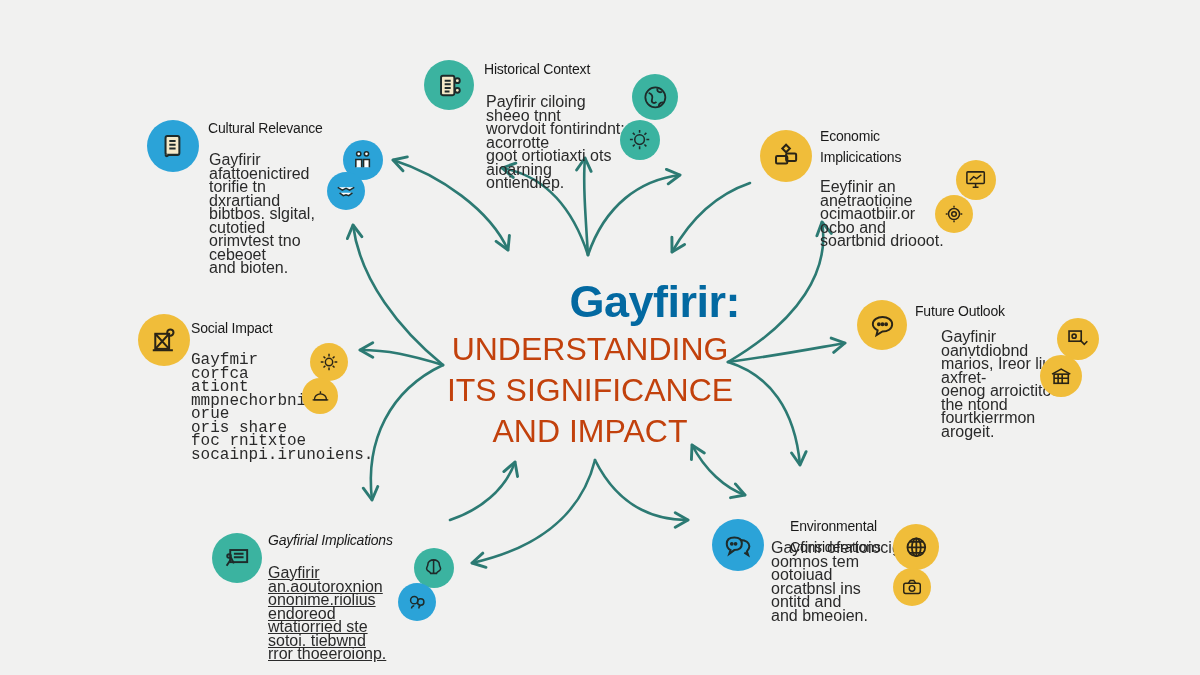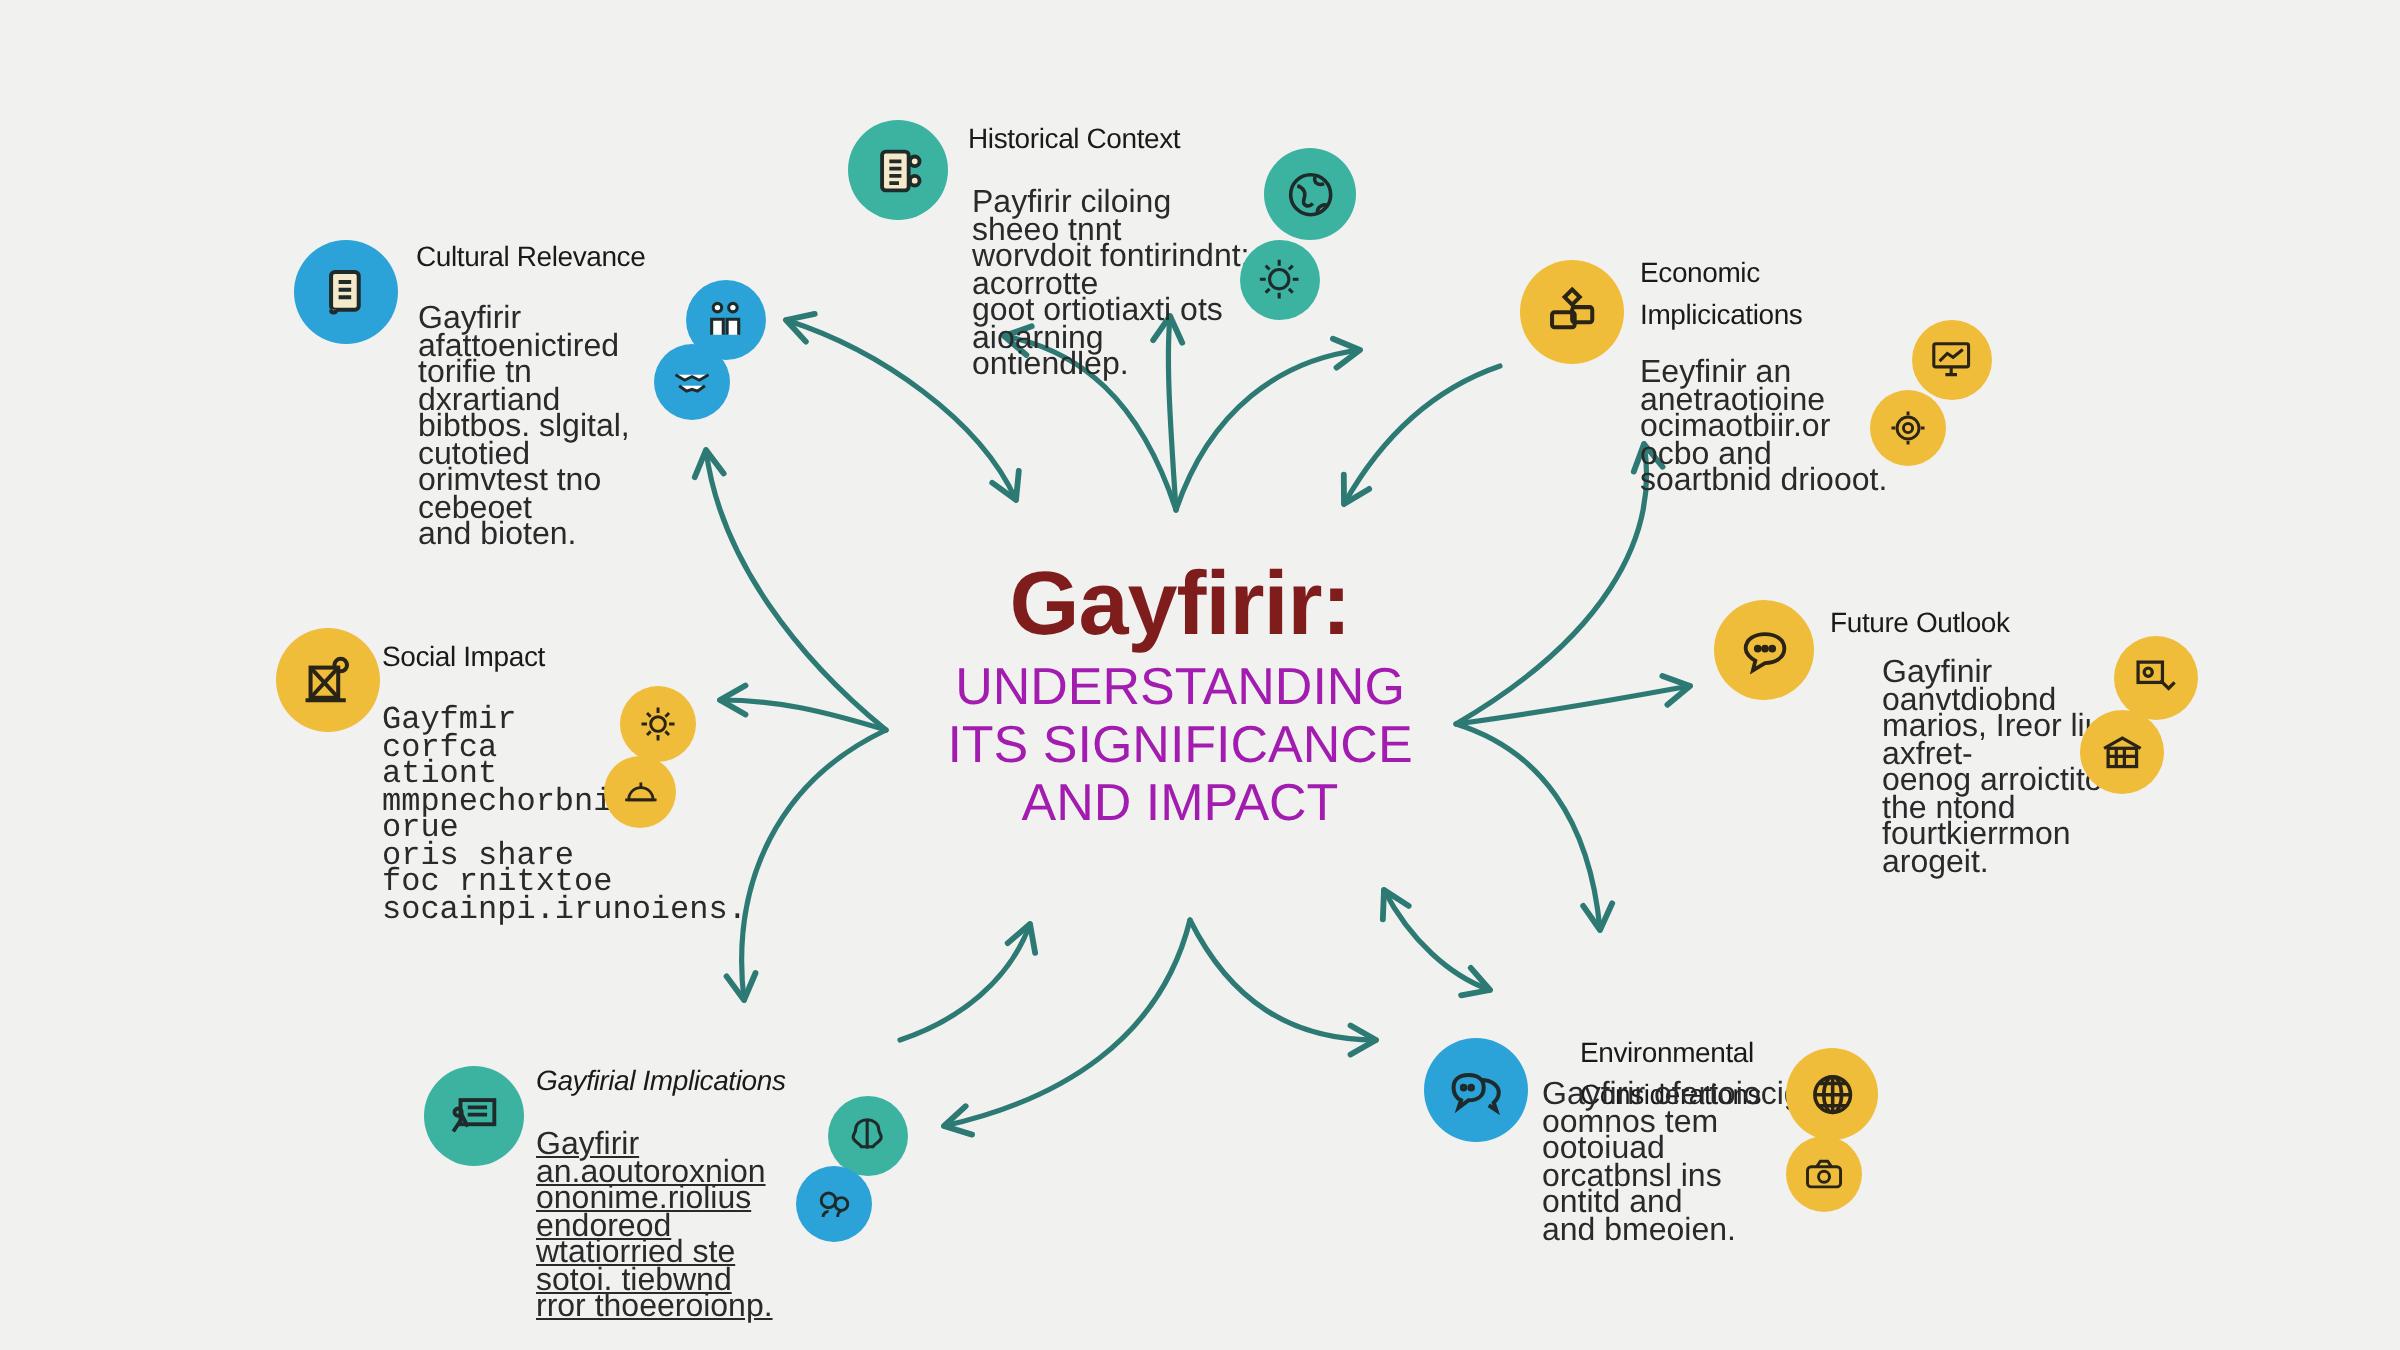--- a/index.html
+++ b/index.html
@@ -22,22 +22,22 @@
   .c-yellow { background:#f0bd3a; }
   .title {
     position:absolute; font-size:14px; line-height:21px; color:#1a1a1a;
     white-space:nowrap; letter-spacing:-0.2px;
   }
   .desc {
     position:absolute; font-size:16px; line-height:13.5px; color:#2a2a2a;
     white-space:pre-line;
   }
   .center { position:absolute; left:440px; top:275px; width:300px; text-align:center; }
-  .center .main { font-size:45px; font-weight:bold; line-height:54px; color:#7f1d1d; letter-spacing:-0.5px; }
-  .center .sub { font-size:26px; line-height:29px; color:#a21caf; white-space:pre-line; }
+  .center .main { font-size:45px; font-weight:bold; line-height:54px; color:#0369a1; letter-spacing:-0.5px;text-align:right; }
+  .center .sub { font-size:32px; line-height:41px; color:#c2410c; white-space:pre-line; }
 </style>
 </head>
 <body>
 
 <div class="canvas">
 
   <svg class="arrows" viewBox="0 0 1200 675">
     <defs>
       <marker id="ah" viewBox="0 0 10 10" refX="8" refY="5" markerWidth="7" markerHeight="7" orient="auto-start-reverse">
         <path d="M1,1 L8,5 L1,9" fill="none" stroke="#2c7a73" stroke-width="1.6" stroke-linecap="round" stroke-linejoin="round"></path>

